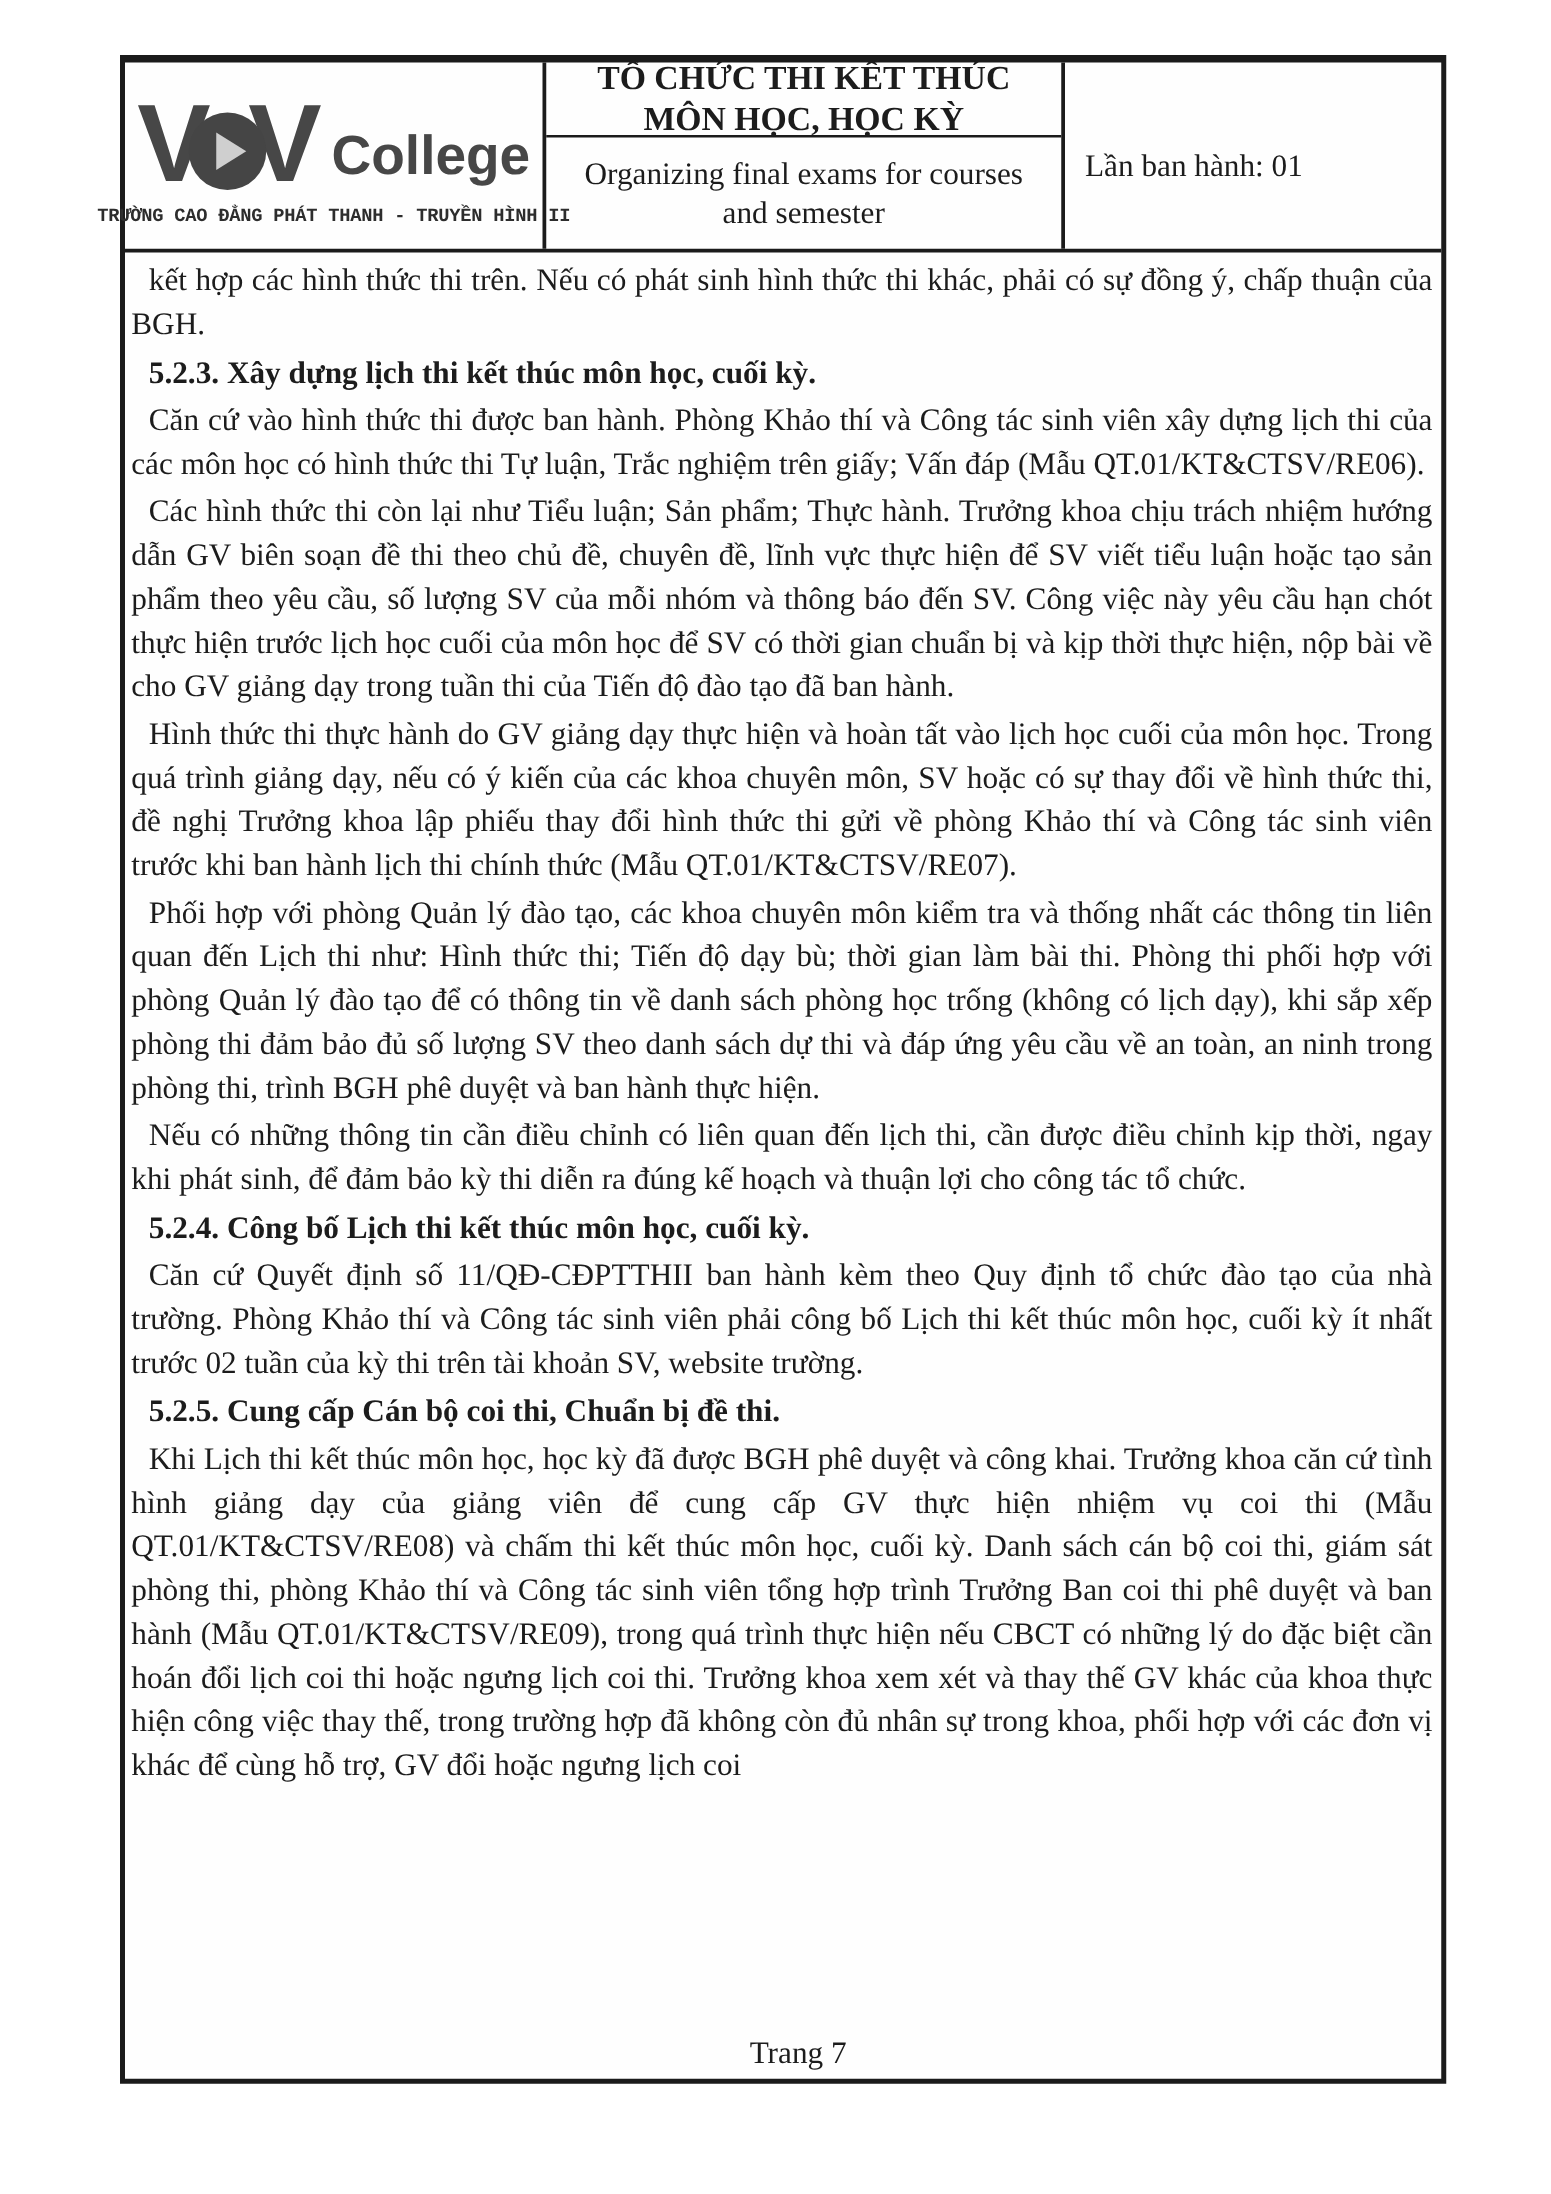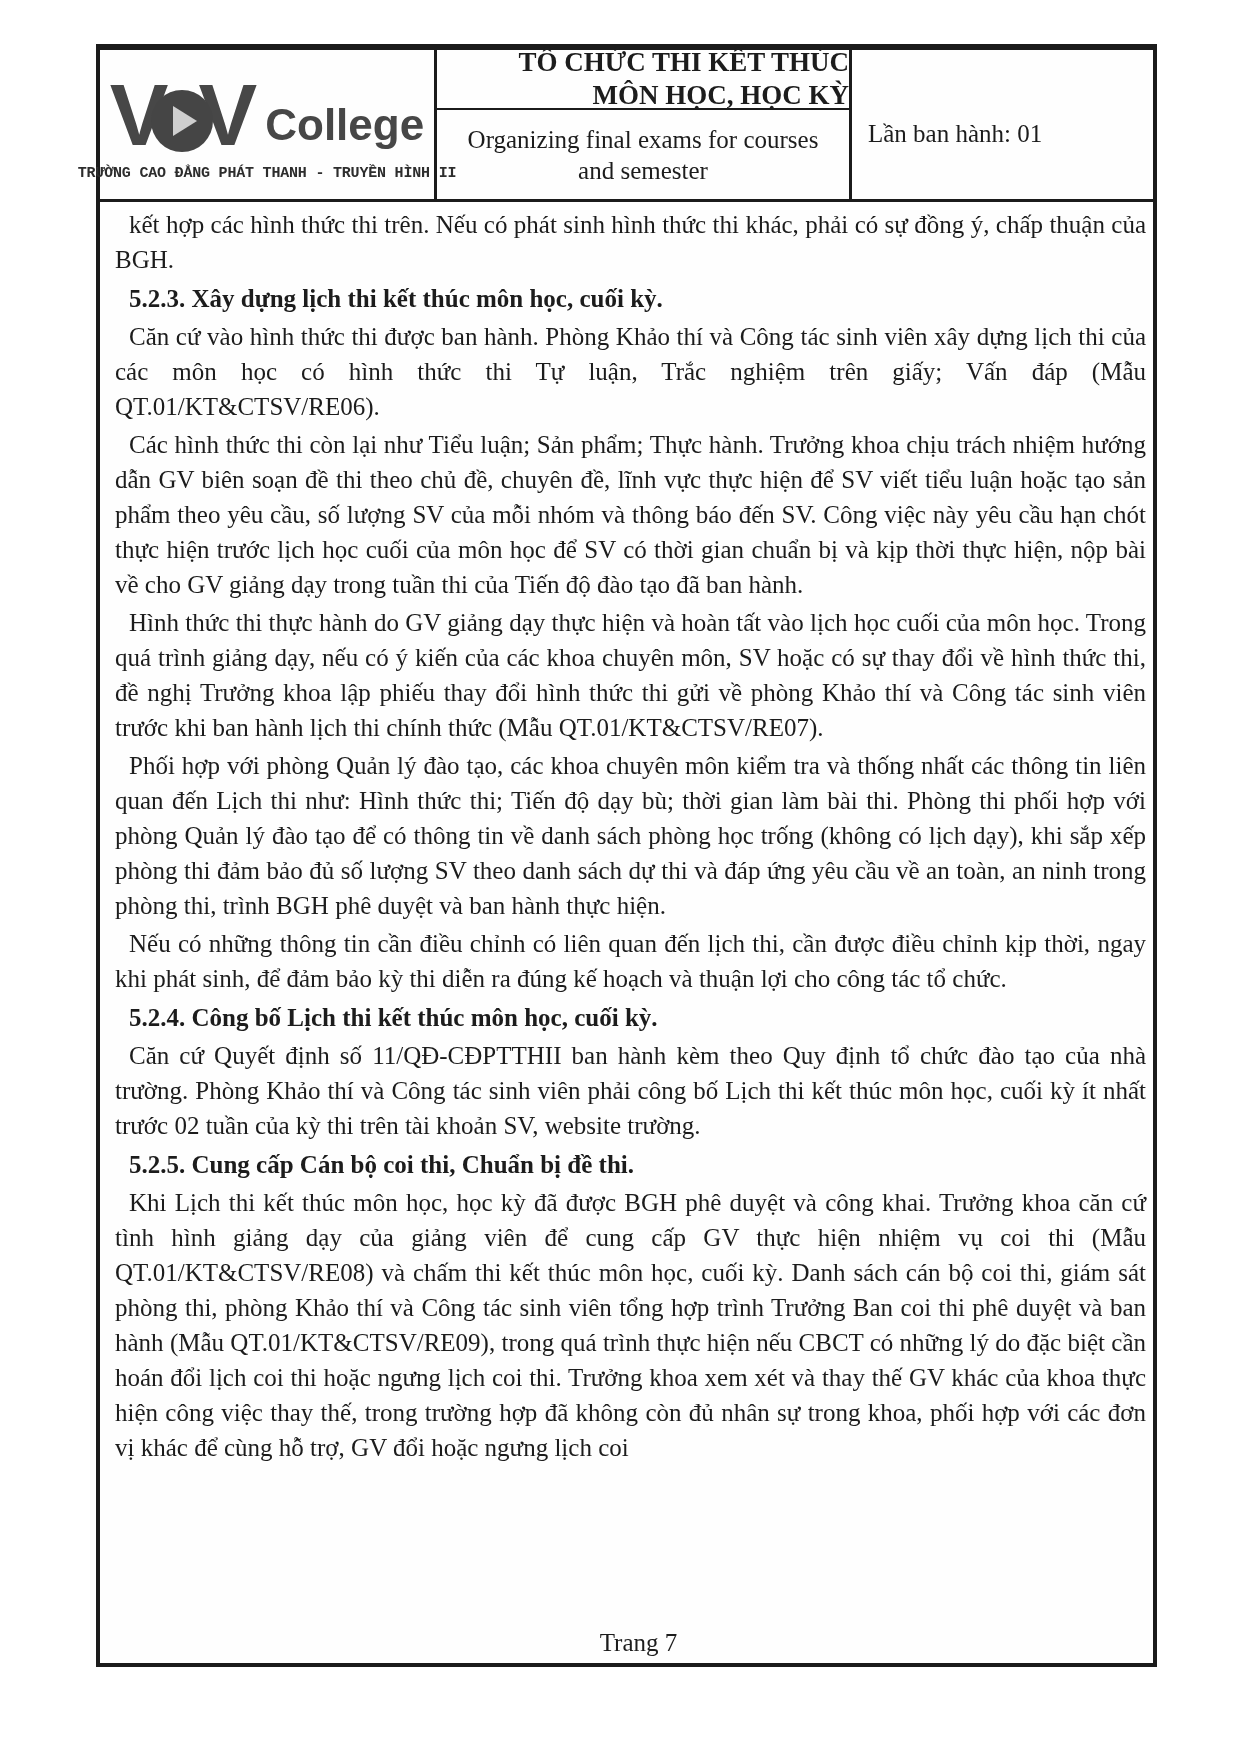--- a/index.html
+++ b/index.html
@@ -65,40 +65,40 @@
   }
   .title-cell {
     width:415px; box-sizing:border-box;
     border-right:3px solid #1b1b1b;
     display:flex; flex-direction:column;
   }
   .title-vi {
     height:60px; box-sizing:border-box;
     border-bottom:2px solid #1b1b1b;
     display:flex; flex-direction:column;
-    align-items:flex-end; justify-content:center;
+    align-items:center; justify-content:center;
     font-weight:700; font-size:27px; line-height:33px;
     text-align:center;
   }
   .title-en {
     flex:1;
     display:flex; flex-direction:column;
     align-items:center; justify-content:center;
     font-size:25px; line-height:31px;
     text-align:center;
   }
   .meta-cell {
     flex:1;
     display:flex; flex-direction:column; justify-content:center;
     padding-left:16px; padding-top:18px; box-sizing:border-box;
     font-size:25px; line-height:38px;font-family:Liberation Serif, serif;
   }
   
   .doc-body {
-    padding:5px 7px 0 15px;
+    padding:5px 7px 0 5px;
   }
   .doc-body p {
     margin:0 0 3px 0;
     font-size:25px; line-height:35px;
     text-align:justify;
     text-indent:14px;
   }
   .doc-body p.heading {
     font-weight:700;
     margin:4px 0 3px 0;

